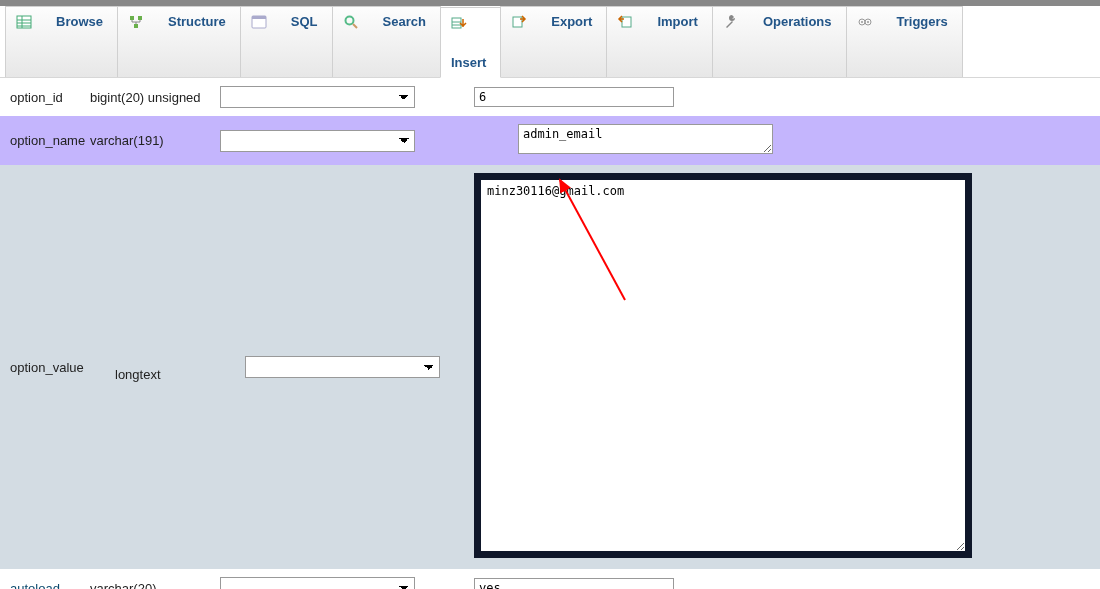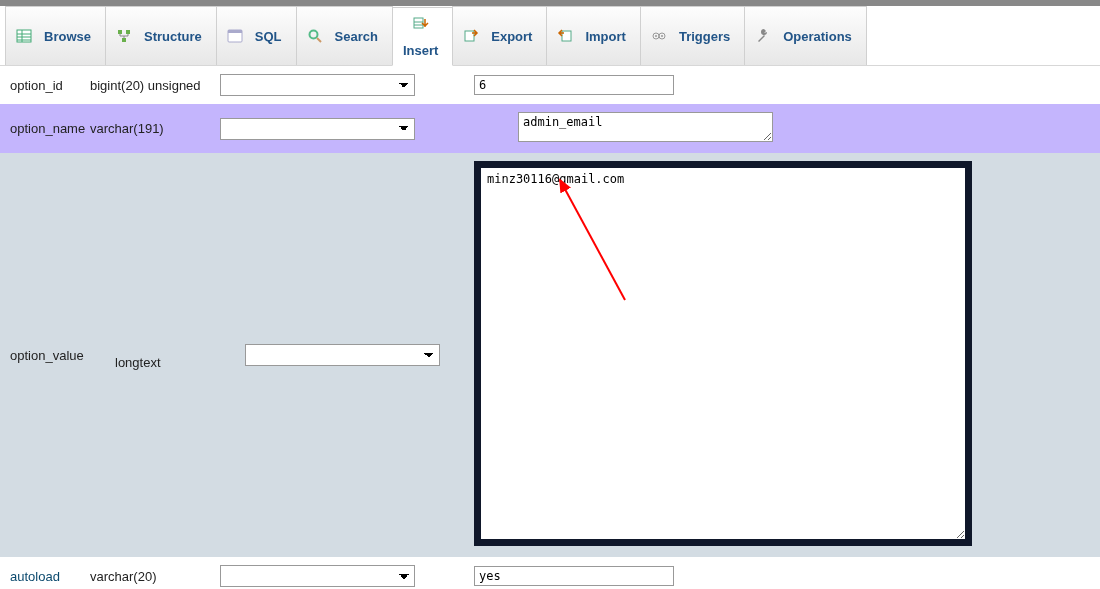--- a/index.html
+++ b/index.html
@@ -4,21 +4,21 @@
 <style>
   * { box-sizing: border-box; margin:0; padding:0; }
   html,body { width:1100px; height:589px; font-family: Arial, Helvetica, sans-serif; font-size:13px; background:#ffffff; color:#222; overflow:hidden; }
 
   
   .topbar { height:6px; background:#888; }
 
   
   .tabs { display:flex; border-bottom:1px solid #d7d7d7; background:#fff; padding-top:0; margin-top:0; }
   .tab {
-    display:flex; align-items:center; gap:12px;
+    display:flex; align-items:flex-start; gap:24px;
     padding: 7px 14px 7px 10px;
     border:1px solid #d0d0d0;
     border-bottom:none;
     margin-left:-1px;
     background: linear-gradient(to bottom, #fdfdfd, #e7e7e7);
     color:#225588; font-weight:bold; cursor:pointer;
     font-size:13px;
   }
   .tab:first-child { margin-left:5px; }
   .tab.selected {
@@ -169,36 +169,36 @@
             <rect x="5" y="3" width="9" height="10" fill="#fff" stroke="#5a8"></rect>
             <path d="M2 5 H7 M5 2 L2 5 L5 8" stroke="#c60" stroke-width="1.5" fill="none"></path>
           </svg>
     </span>
     <span>Import</span>
   </div>
 
   <div class="tab">
     <span class="ico">
       <svg viewBox="0 0 16 16">
+            <path d="M12 4 A3 3 0 1 1 9 1 L11 3 L9 5 Z M9 7 L3 13 L4 14 L10 8 Z" fill="#888"></path>
+          </svg>
+    </span>
+    <span>Operations</span>
+  </div>
+
+  <div class="tab">
+    <span class="ico">
+      <svg viewBox="0 0 16 16">
             <circle cx="5" cy="8" r="3" fill="none" stroke="#999"></circle>
             <circle cx="11" cy="8" r="3" fill="none" stroke="#999"></circle>
             <circle cx="5" cy="8" r="1" fill="#999"></circle>
             <circle cx="11" cy="8" r="1" fill="#999"></circle>
           </svg>
     </span>
     <span>Triggers</span>
-  </div>
-
-  <div class="tab">
-    <span class="ico">
-      <svg viewBox="0 0 16 16">
-            <path d="M12 4 A3 3 0 1 1 9 1 L11 3 L9 5 Z M9 7 L3 13 L4 14 L10 8 Z" fill="#888"></path>
-          </svg>
-    </span>
-    <span>Operations</span>
   </div>
 
 </div>
 
 <div class="grid">
 
 
   <div class="data-row">
     <div class="cell col-column">option_id</div>
     <div class="cell col-type">bigint(20) unsigned</div>

